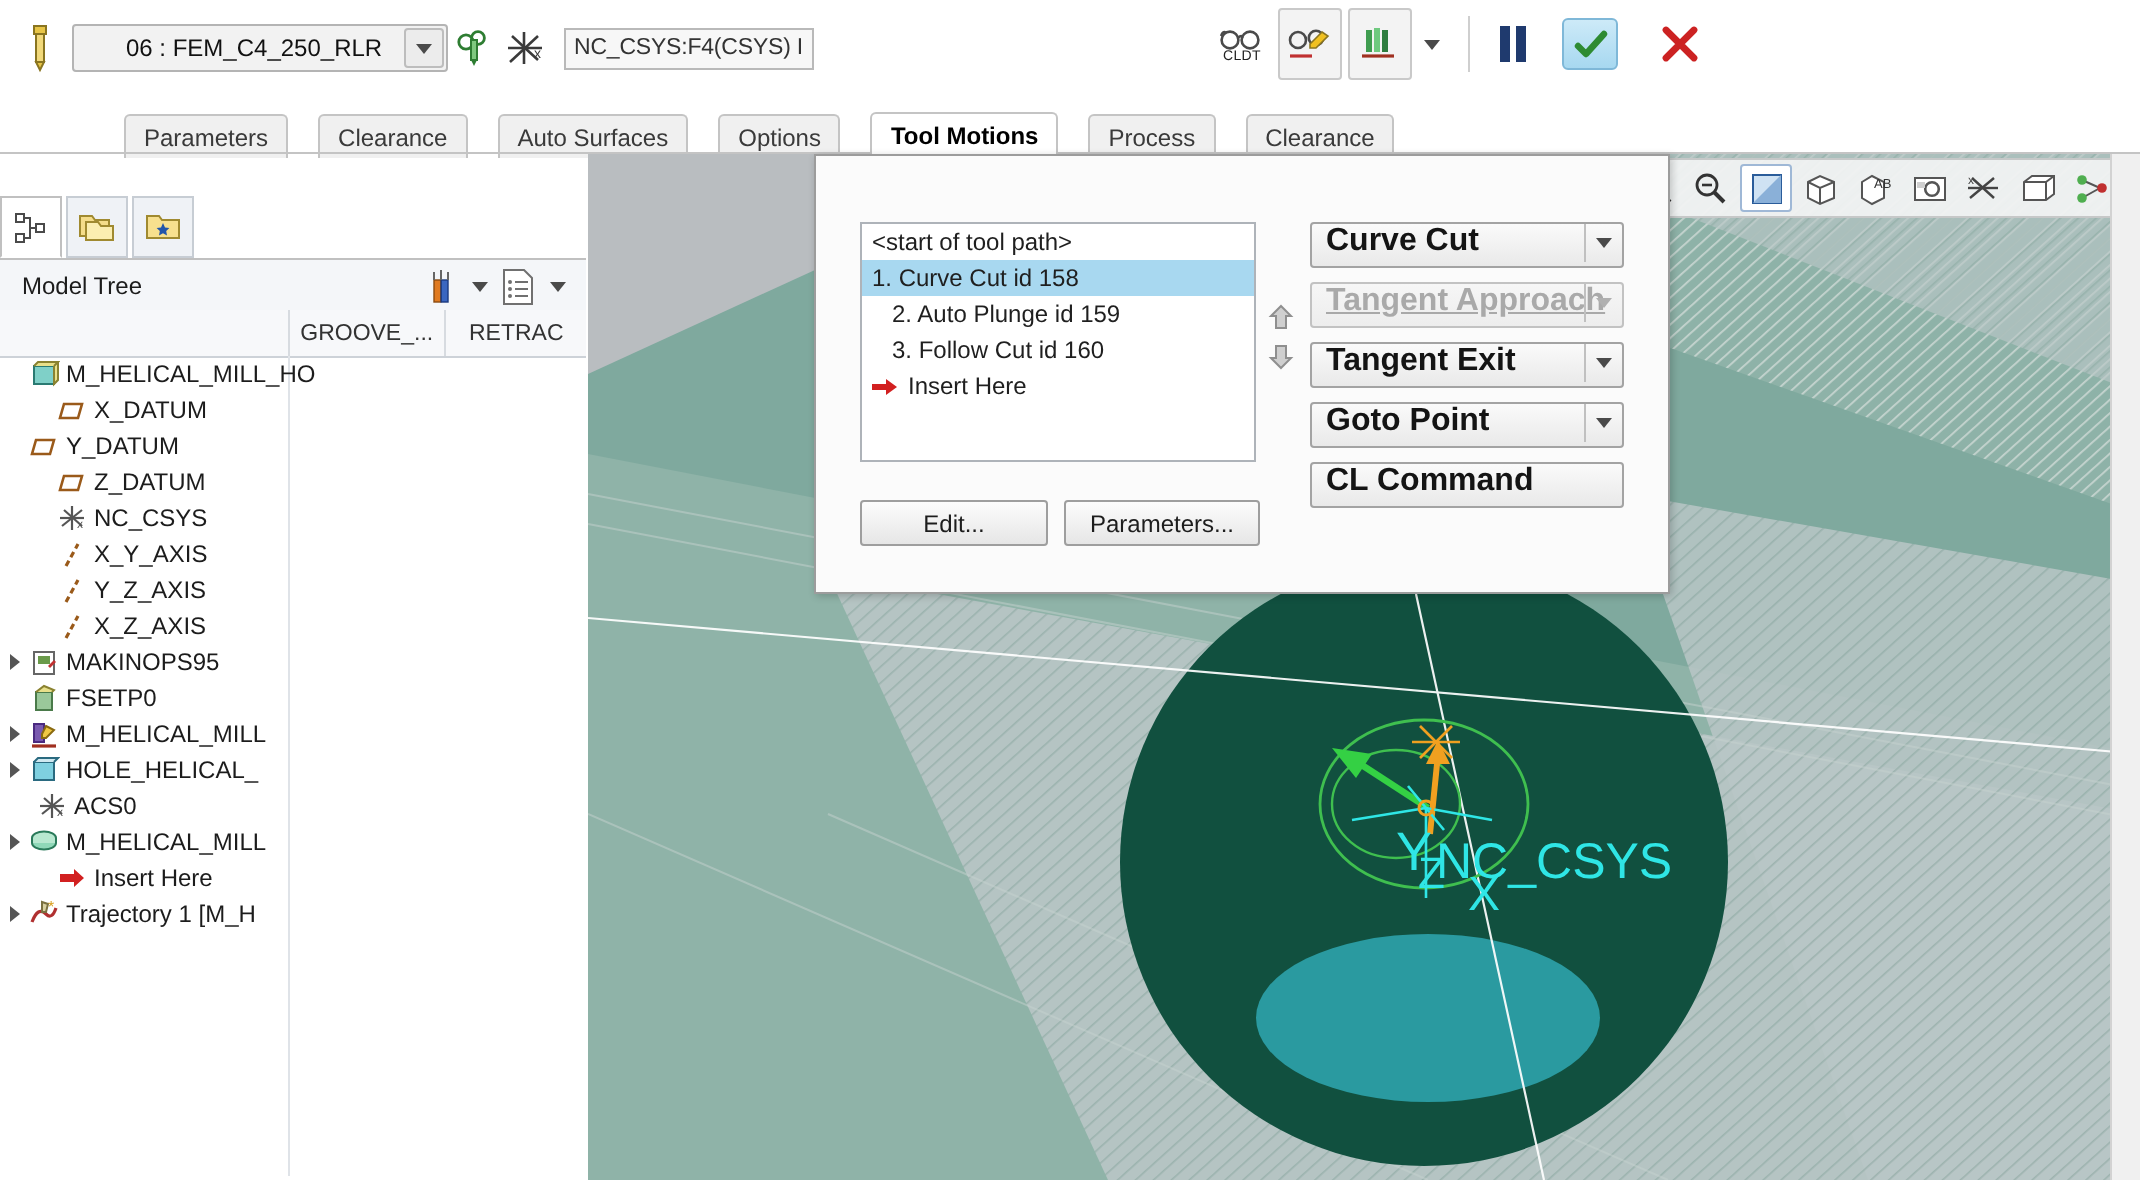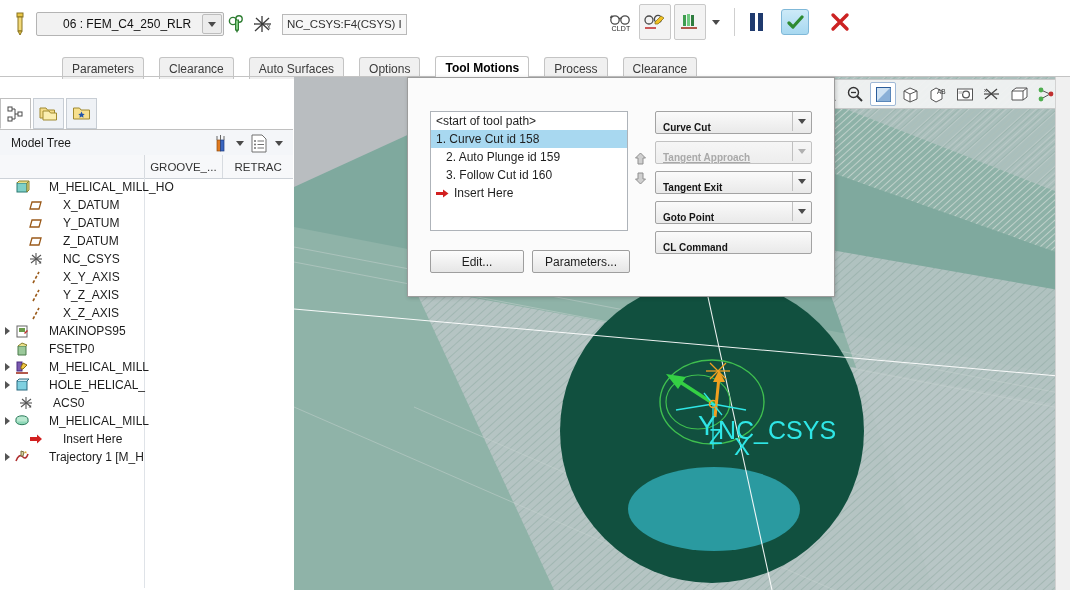--- a/index.html
+++ b/index.html
@@ -98,21 +98,21 @@
   .colhdr .c3 { width:70px; display:flex; align-items:center; justify-content:center; font-size:11.5px; color:#333; overflow:hidden;}
   .treecol-div { position:absolute; left:144px; top:80px; width:1px; height:410px; background:#dfe3e8; }
   .tree { position:absolute; left:0; top:80px; width:293px; height:410px; }
   .trow {
     height:18px; display:flex; align-items:center; font-size:12px; color:#1c1c1c;
     white-space:nowrap;
   }
   .exp { width:14px; display:flex; align-items:center; justify-content:center; }
   .exp .tri { width:0;height:0;border-top:4px solid transparent;border-bottom:4px solid transparent;border-left:5px solid #555; }
   .ticon { width:17px; display:flex; align-items:center; justify-content:center; }
-  .tlabel { padding-left:2px;margin-left:16px; }
+  .tlabel { padding-left:2px; }
 
   
   .viewport {
     position:absolute; left:294px; top:77px; width:776px; height:513px;
     overflow:hidden; background:#7fa99e;
   }
   .vp-toolbar {
     position:absolute; left:0; top:0; width:776px; height:34px;
     z-index:6; display:flex; align-items:center; justify-content:flex-end;
     padding-right:8px; box-sizing:border-box;
@@ -138,21 +138,21 @@
   .dlg-btn {
     position:absolute; height:21px; background:linear-gradient(#fcfcfc,#e6e6e6);
     border:1px solid #9e9e9e; border-radius:2px;
     display:flex; align-items:center; justify-content:center;
     font-size:12px; color:#1d1d1d;
   }
   .ddrow { position:absolute; }
   .dd {
     width:155px; height:21px; background:linear-gradient(#fafafa,#e9e9e9);
     border:1px solid #a3a3a3; border-radius:2px; position:relative;
-    display:flex; align-items:flex-end; font-size:10px; color:#141414; font-weight:bold;
+    display:flex; align-items:flex-start; font-size:16px; color:#141414; font-weight:bold;
   }
   .dd span.lbl { padding-left:7px; }
   .dd .ddarrow {
     position:absolute; right:0; top:0; width:18px; height:19px;
     border-left:1px solid #c0c0c0; display:flex; align-items:center; justify-content:center;
   }
   .dd.disabled { color:#a9a9a9; background:linear-gradient(#f6f6f6,#ededed); border-color:#c2c2c2;text-decoration:underline; }
   .udb { width:20px;height:20px;display:flex;align-items:center;justify-content:center;}
   .vscroll {
     position:absolute; right:0; top:77px; width:14px; height:513px;
@@ -360,21 +360,21 @@
         </div>
         <div class="trow" style="padding-left: 14px;">
           <span class="exp"></span>
           <span class="ticon">
             <svg width="15" height="15" viewBox="0 0 15 15">
               <path d="M3 4 L12 4 L10 11 L1 11 Z" fill="none" stroke="#9a5a1a" stroke-width="1.3"></path>
             </svg>
           </span>
           <span class="tlabel">X_DATUM</span>
         </div>
-        <div class="trow" style="padding-left: 14px;">
+        <div class="trow" style="">
           <span class="exp"></span>
           <span class="ticon">
             <svg width="15" height="15" viewBox="0 0 15 15">
               <path d="M3 4 L12 4 L10 11 L1 11 Z" fill="none" stroke="#9a5a1a" stroke-width="1.3"></path>
             </svg>
           </span>
           <span class="tlabel">Y_DATUM</span>
         </div>
         <div class="trow" style="padding-left: 14px;">
           <span class="exp"></span>

